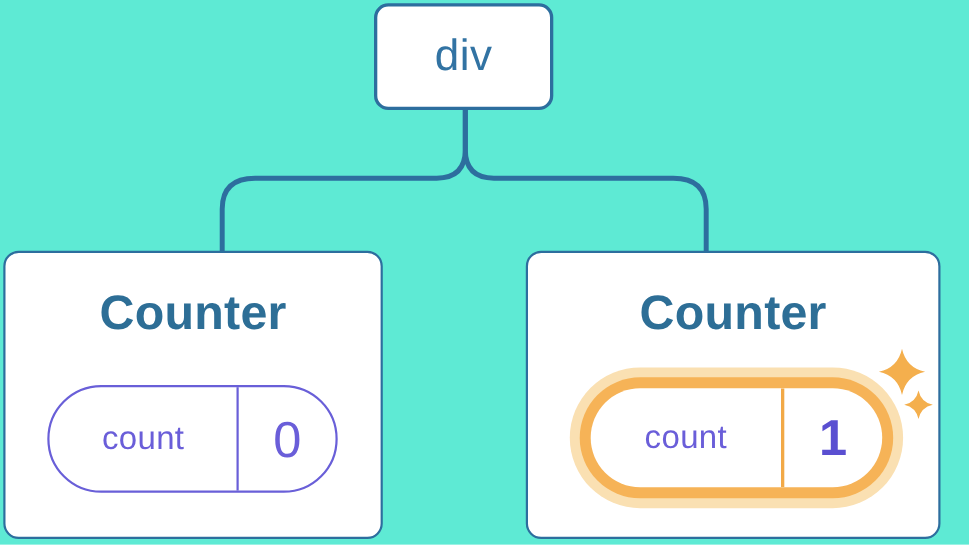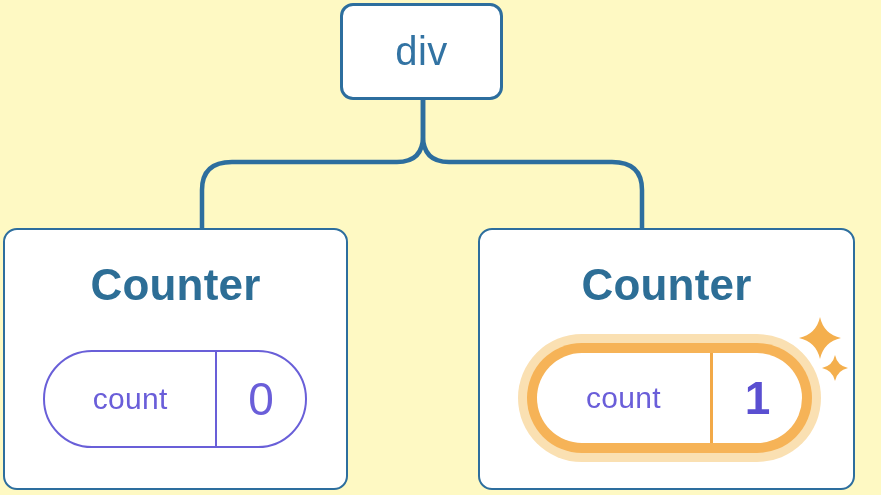--- a/index.html
+++ b/index.html
@@ -4,21 +4,21 @@
 <style>
   html, body {
     margin: 0;
     padding: 0;
     font-family: "Liberation Sans", "DejaVu Sans", sans-serif;
   }
   .stage {
     position: relative;
     width: 881px;
     height: 495px;
-    background: #fef9c3;
+    background: #5eead4;
     overflow: hidden;
   }
   
   .root-node {
     position: absolute;
     left: 340px;
     top: 3px;
     width: 163px;
     height: 97px;
     background: #ffffff;

